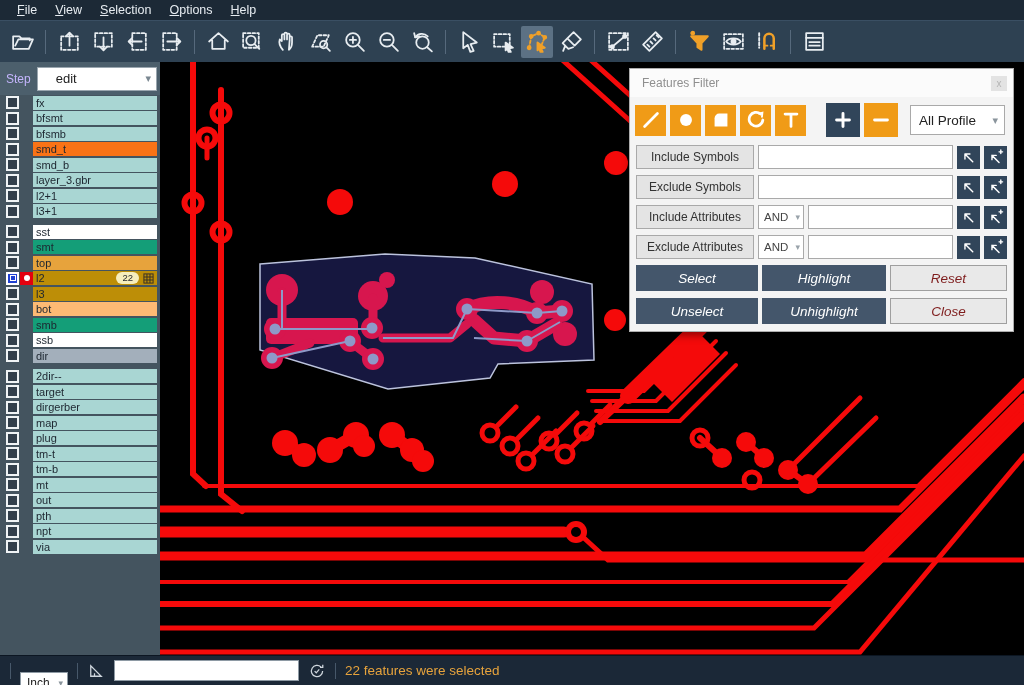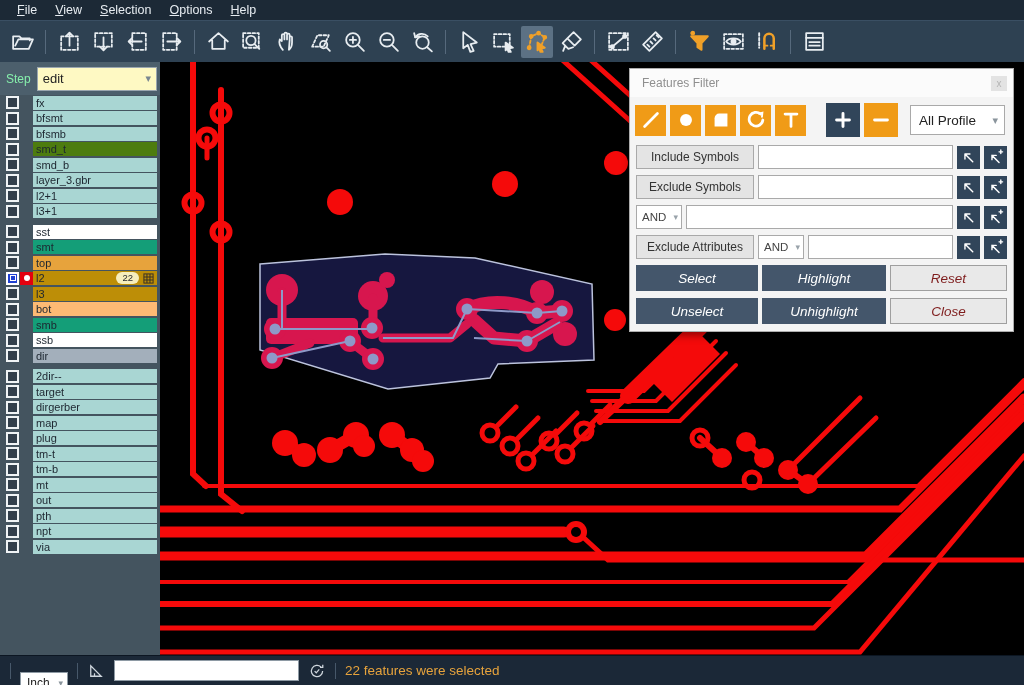--- a/index.html
+++ b/index.html
@@ -22,23 +22,23 @@
   .tbtn svg { width:25px; height:25px; }
   .tsep { width:1px; height:24px; background:#56697c; margin:0 5px; flex:none; }
 
   
   .main { flex:1; display:flex; position:relative; min-height:0; }
 
   
   .sidebar { width:160px; flex:none; background:#44545f; display:flex; flex-direction:column; }
   .step-row { height:33px; background:#4c5f6c; display:flex; align-items:center;
     padding:0 3px 0 6px; gap:6px; flex:none; }
-  .step-label { color:#86efac; font-size:12px; }
-  .fake-select { background:#fef9c3; border:1px solid #9aa6af; height:24px; flex:1;
-    display:flex; align-items:center; font-size:13px; color:#222; padding-left:5px;
+  .step-label { color:#c4b5fd; font-size:12px; }
+  .fake-select { background:#ffffff; border:1px solid #9aa6af; height:24px; flex:1;
+    display:flex; align-items:center; font-size:13px; color:#222; padding-left:18px;
     position:relative; }
   .fake-select .chev { margin-left:auto; margin-right:5px; color:#7a8791; font-size:11px; }
   .layer-list { flex:none; }
   .layer-row { height:15.5px; display:flex; align-items:center; }
   .group-gap { height:5px; }
   .cbx { width:13px; height:13px; margin-left:6px; flex:none; border:2px solid #eff3f5;
     background:#323f4b; position:relative; }
   .cbx.checked { background:#1f41d2; border-color:#ffffff; }
   .cbx.checked::after { content:""; position:absolute; inset:1.5px; border:1.5px solid #fff; }
   .dot-slot { width:14px; height:13px; flex:none; position:relative; }
@@ -344,21 +344,21 @@
           <div class="layer-row">
             <span class="cbx"></span>
             <span class="dot-slot"></span>
             <div class="chip" style="background: rgb(169, 214, 211);">
               <span>bfsmb</span>
             </div>
           </div>
           <div class="layer-row">
             <span class="cbx"></span>
             <span class="dot-slot"></span>
-            <div class="chip" style="background: #4d7c0f; align-items: center;">
+            <div class="chip" style="background: #f97316; align-items: center;">
               <span>smd_t</span>
             </div>
           </div>
           <div class="layer-row">
             <span class="cbx"></span>
             <span class="dot-slot"></span>
             <div class="chip" style="background: rgb(169, 214, 211);">
               <span>smd_b</span>
             </div>
           </div>
@@ -763,20 +763,21 @@
               </div>
               <div class="arrow-btn">
                 <span style="display: flex;">
                   <svg viewBox="0 0 24 24" fill="none" stroke="#fff" stroke-width="2" stroke-linecap="round" stroke-linejoin="round">
                     <path d="M17 19 L7 9 M7 15 V9 H13 M17 4 h5 M19.5 1.5 v5"></path>
                   </svg>
                 </span>
               </div>
             </div>
             <div class="f-row">
+              <div class="row-label">Include Attributes</div>
               <div class="and-select">
                 <span>AND</span>
                 <span class="chev">▾</span>
               </div>
               <input class="f-input" style="">
               <div class="arrow-btn">
                 <span style="display: flex;">
                   <svg viewBox="0 0 24 24" fill="none" stroke="#fff" stroke-width="2" stroke-linecap="round" stroke-linejoin="round">
                     <path d="M18 18 L7 7 M7 14 V7 H14"></path>
                   </svg>

